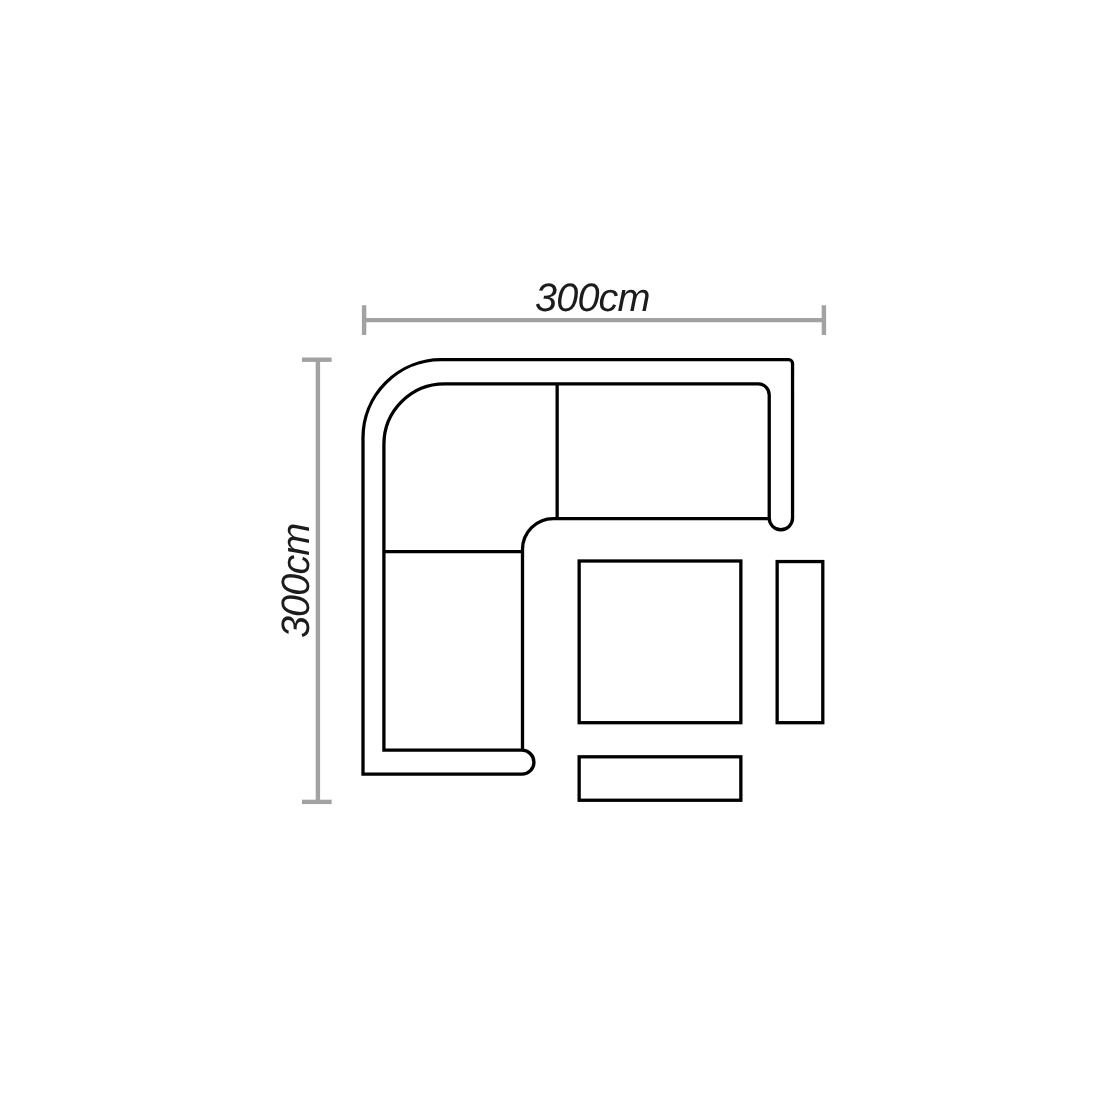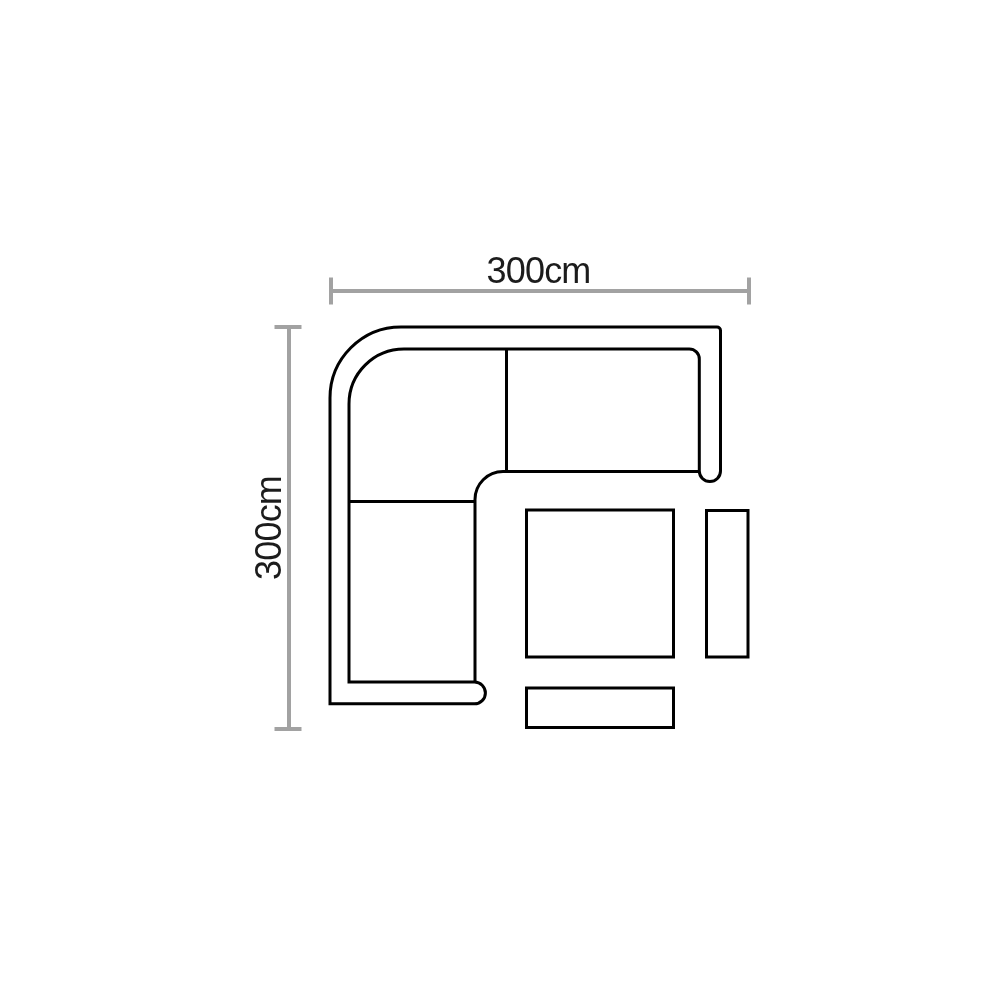--- a/index.html
+++ b/index.html
@@ -1,16 +1,16 @@
 <!DOCTYPE html>
 <html><head>
 <meta charset="utf-8">
 <style>
   html,body{margin:0;padding:0;background:#ffffff;}
-  .stage{width:1000px;height:1000px;position:relative;font-family:"Liberation Sans", sans-serif;}
+  .stage{width:1000px;height:1000px;position:relative;font-family:"Liberation Sans", sans-serif;font-style:italic;}
   svg{display:block;}
 </style>
 </head>
 <body>
 <div class="stage">
 <svg width="1000" height="1000" viewBox="0 0 1000 1000" fill="none">
 
   <g stroke="#a2a2a2" stroke-width="4">
     <path d="M 331,291 L 749,291"></path>
     <path d="M 331,277.5 L 331,304.5"></path>

